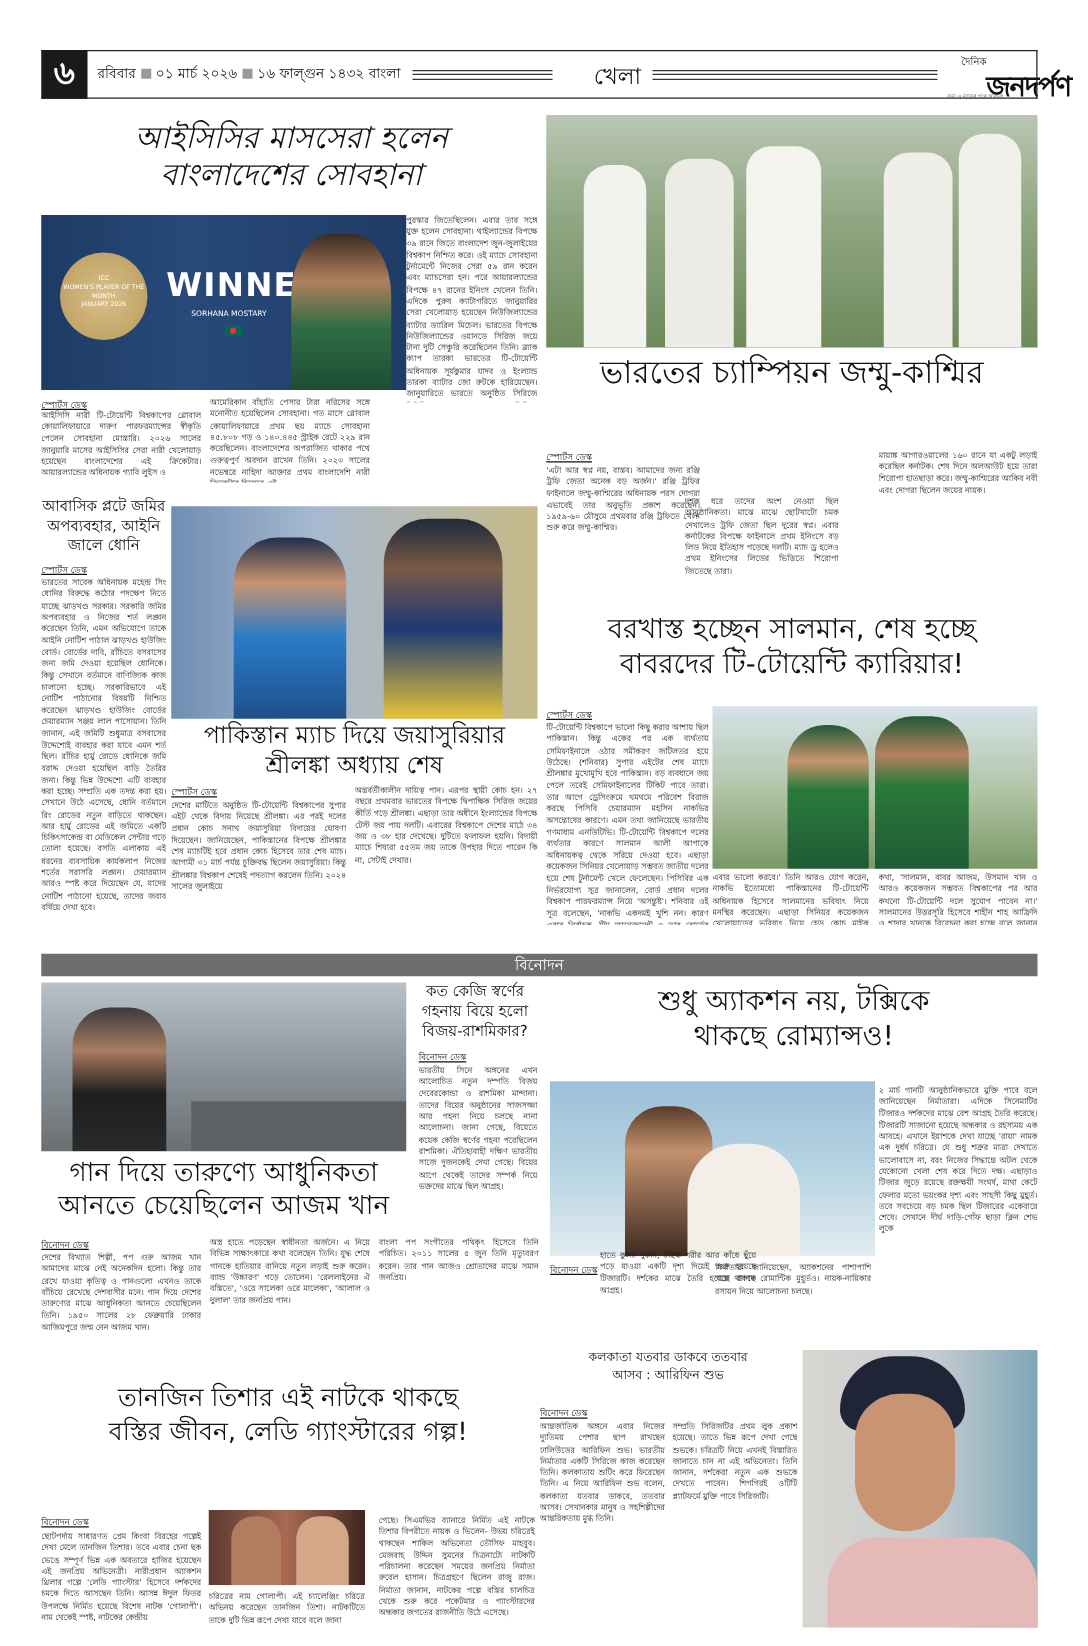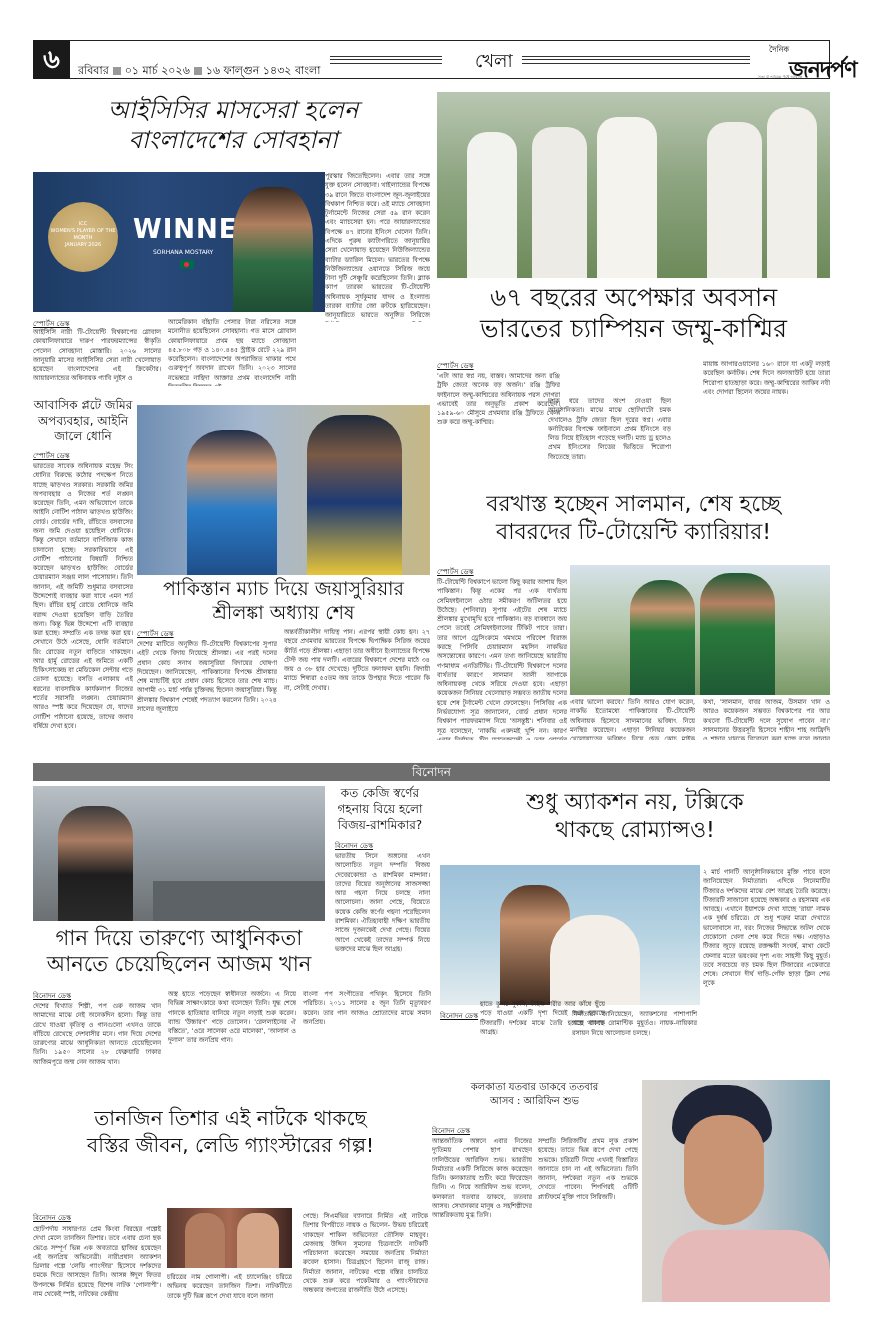--- a/index.html
+++ b/index.html
@@ -1,20 +1,20 @@
 <!DOCTYPE html>
 <html><head>
 <meta charset="utf-8">
 <style>
   * { box-sizing: border-box; margin: 0; padding: 0; }
   body { width: 870px; height: 1317px; background: #fff; font-family: "DejaVu Sans", sans-serif; color: #111; position: relative; overflow: hidden; }
   .abs { position: absolute; }
   .masthead { left: 33px; top: 40px; width: 797px; height: 39px; border-top: 1.5px solid #222; border-bottom: 1.5px solid #222; border-right: 1.5px solid #222; }
   .page-num { left: 33px; top: 40px; width: 37px; height: 39px; background: #1a1a1a; color: #fff; font-size: 26px; font-weight: bold; text-align: center; line-height: 39px; }
-  .dateline { left: 78px; top: 62px; font-size: 11px; white-space: nowrap; }
+  .dateline { left: 78px; top: 50px; font-size: 11px; white-space: nowrap; }
   .sq { display: inline-block; width: 8px; height: 8px; background: #999; margin: 0 4px; vertical-align: middle; }
   .lines { height: 8px; border-top: 1px solid #333; border-bottom: 1px solid #333; }
   .lines::after { content: ""; display: block; margin-top: 2px; border-top: 1px solid #333; }
   .section-label { left: 475px; top: 47px; font-size: 18px; }
   .logo-small { left: 769px; top: 43px; font-size: 8px; }
   .logo-big { left: 789px; top: 52px; font-size: 22px; font-weight: bold; letter-spacing: -1px; font-family: Liberation Mono, monospace; }
   .logo-tag { left: 758px; top: 74px; font-size: 4px; color: #444; }
   .headline { font-family: "DejaVu Sans", sans-serif; text-align: center; line-height: 1.25; color: #111; }
   .byline { font-size: 7px; text-decoration: underline; }
   .body-text { font-size: 6.4px; line-height: 1.45; text-align: justify; color: #222; overflow: hidden; }
@@ -71,21 +71,20 @@
 <div class="abs body-text" style="left:168px;top:318px;width:128px;height:68px;">আমেরিকান বাঁহাতি পেসার টারা নরিসের সঙ্গে মনোনীত হয়েছিলেন সোবহানা। গত মাসে গ্লোবাল কোয়ালিফায়ারে প্রথম ছয় ম্যাচে সোবহানা ৪৫.৮০৮ গড় ও ১৪০.৪৪৫ স্ট্রাইক রেটে ২২৯ রান করেছিলেন। বাংলাদেশের অপরাজিত থাকার পথে গুরুত্বপূর্ণ অবদান রাখেন তিনি। ২০২৩ সালের নভেম্বরে নাহিদা আক্তার প্রথম বাংলাদেশি নারী ক্রিকেটার হিসেবে এই</div>
 
 <div class="abs img cricket-img" style="left:437px;top:92px;width:393px;height:186px;">
   <div class="abs" style="left:30px;top:40px;width:50px;height:146px;background:#f2f2ee;border-radius:20px 20px 0 0;"></div>
   <div class="abs" style="left:95px;top:35px;width:55px;height:151px;background:#ecebe5;border-radius:20px 20px 0 0;"></div>
   <div class="abs" style="left:160px;top:25px;width:60px;height:161px;background:#f4f3ee;border-radius:20px 20px 0 0;"></div>
   <div class="abs" style="left:270px;top:30px;width:55px;height:156px;background:#efeee8;border-radius:20px 20px 0 0;"></div>
   <div class="abs" style="left:330px;top:15px;width:50px;height:171px;background:#f0efe9;border-radius:20px 20px 0 0;"></div>
 </div>
 <div class="abs headline" style="left:437px;top:282px;width:393px;font-size:25px;">
-  <div>৬৭ বছরের অপেক্ষার অবসান</div>
   <div>ভারতের চ্যাম্পিয়ন জম্মু-কাশ্মির</div>
 </div>
 <div class="abs byline" style="left:437px;top:360px;">স্পোর্টস ডেস্ক</div>
 <div class="abs body-text" style="left:437px;top:372px;width:123px;height:110px;">'এটা আর স্বপ্ন নয়, বাস্তব। আমাদের জন্য রঞ্জি ট্রফি জেতা অনেক বড় অর্জন।' রঞ্জি ট্রফির ফাইনালে জম্মু-কাশ্মিরের অধিনায়ক পরস দোগরা এভাবেই তার অনুভূতি প্রকাশ করেছেন। ১৯৫৯-৬০ মৌসুমে প্রথমবার রঞ্জি ট্রফিতে খেলা শুরু করে জম্মু-কাশ্মির।</div>
 <div class="abs body-text" style="left:548px;top:360px;width:123px;height:122px;margin-top:37px;">দশক ধরে তাদের অংশ নেওয়া ছিল আনুষ্ঠানিকতা। মাঝে মাঝে ছোটখাটো চমক দেখালেও ট্রফি জেতা ছিল দূরের স্বপ্ন। এবার কর্নাটকের বিপক্ষে ফাইনালে প্রথম ইনিংসে বড় লিড নিয়ে ইতিহাস গড়েছে দলটি। ম্যাচ ড্র হলেও প্রথম ইনিংসের লিডের ভিত্তিতে শিরোপা জিতেছে তারা।</div>
 <div class="abs body-text" style="left:703px;top:360px;width:127px;height:122px;">মায়াঙ্ক আগারওয়ালের ১৬০ রানে যা একটু লড়াই করেছিল কর্নাটক। শেষ দিনে অলআউট হয়ে তারা শিরোপা হাতছাড়া করে। জম্মু-কাশ্মিরের আকিব নবী এবং দোগরা ছিলেন জয়ের নায়ক।</div>
 
 <div class="abs headline" style="left:33px;top:398px;width:100px;font-size:12px;line-height:1.3;">আবাসিক প্লটে জমির অপব্যবহার, আইনি জালে ধোনি</div>
 <div class="abs byline" style="left:33px;top:450px;">স্পোর্টস ডেস্ক</div>
 <div class="abs body-text" style="left:33px;top:462px;width:100px;height:278px;">ভারতের সাবেক অধিনায়ক মহেন্দ্র সিং ধোনির বিরুদ্ধে কঠোর পদক্ষেপ নিতে যাচ্ছে ঝাড়খণ্ড সরকার। সরকারি জমির অপব্যবহার ও নিজের শর্ত লঙ্ঘন করেছেন তিনি, এমন অভিযোগে তাকে আইনি নোটিশ পাঠাল ঝাড়খণ্ড হাউজিং বোর্ড। বোর্ডের দাবি, রাঁচিতে বসবাসের জন্য জমি দেওয়া হয়েছিল ধোনিকে। কিন্তু সেখানে বর্তমানে বাণিজ্যিক কাজ চালানো হচ্ছে। সরকারিভাবে এই নোটিশ পাঠানোর বিষয়টি নিশ্চিত করেছেন ঝাড়খণ্ড হাউজিং বোর্ডের চেয়ারম্যান সঞ্জয় লাল পাসোয়ান। তিনি জানান, এই জমিটি শুধুমাত্র বসবাসের উদ্দেশ্যেই ব্যবহার করা যাবে এমন শর্ত ছিল। রাঁচির হার্মু রোডে ধোনিকে জমি বরাদ্দ দেওয়া হয়েছিল বাড়ি তৈরির জন্য। কিন্তু ভিন্ন উদ্দেশ্যে এটি ব্যবহার করা হচ্ছে। সম্প্রতি এক তদন্ত করা হয়। সেখানে উঠে এসেছে, ধোনি বর্তমানে রিং রোডের নতুন বাড়িতে থাকছেন। আর হার্মু রোডের এই জমিতে একটি চিকিৎসাকেন্দ্র বা মেডিকেল সেন্টার গড়ে তোলা হয়েছে। বসতি এলাকায় এই ধরনের ব্যবসায়িক কার্যকলাপ নিজের শর্তের সরাসরি লঙ্ঘন। চেয়ারম্যান আরও স্পষ্ট করে দিয়েছেন যে, যাদের নোটিশ পাঠানো হয়েছে, তাদের জবাব বর্ষিয়ে দেখা হবে।</div>

